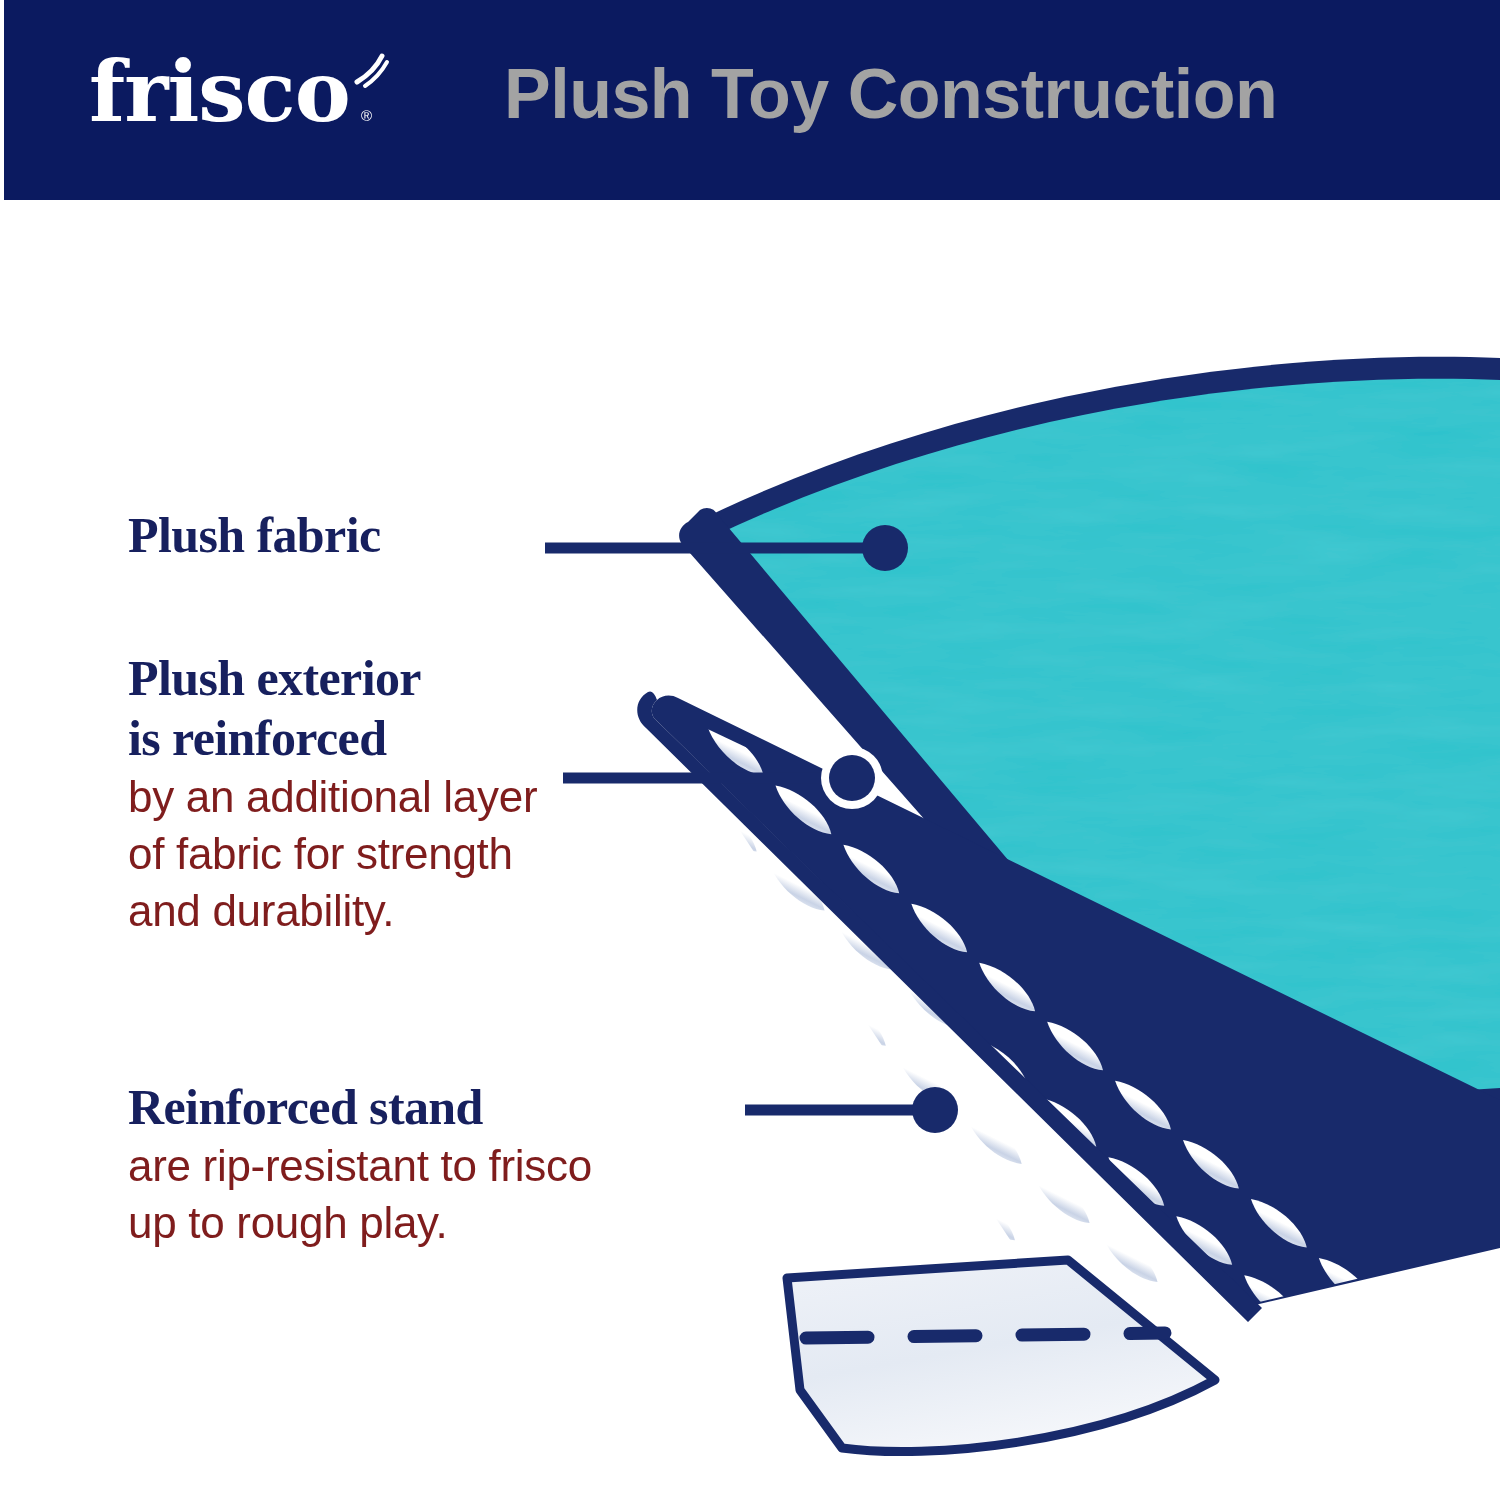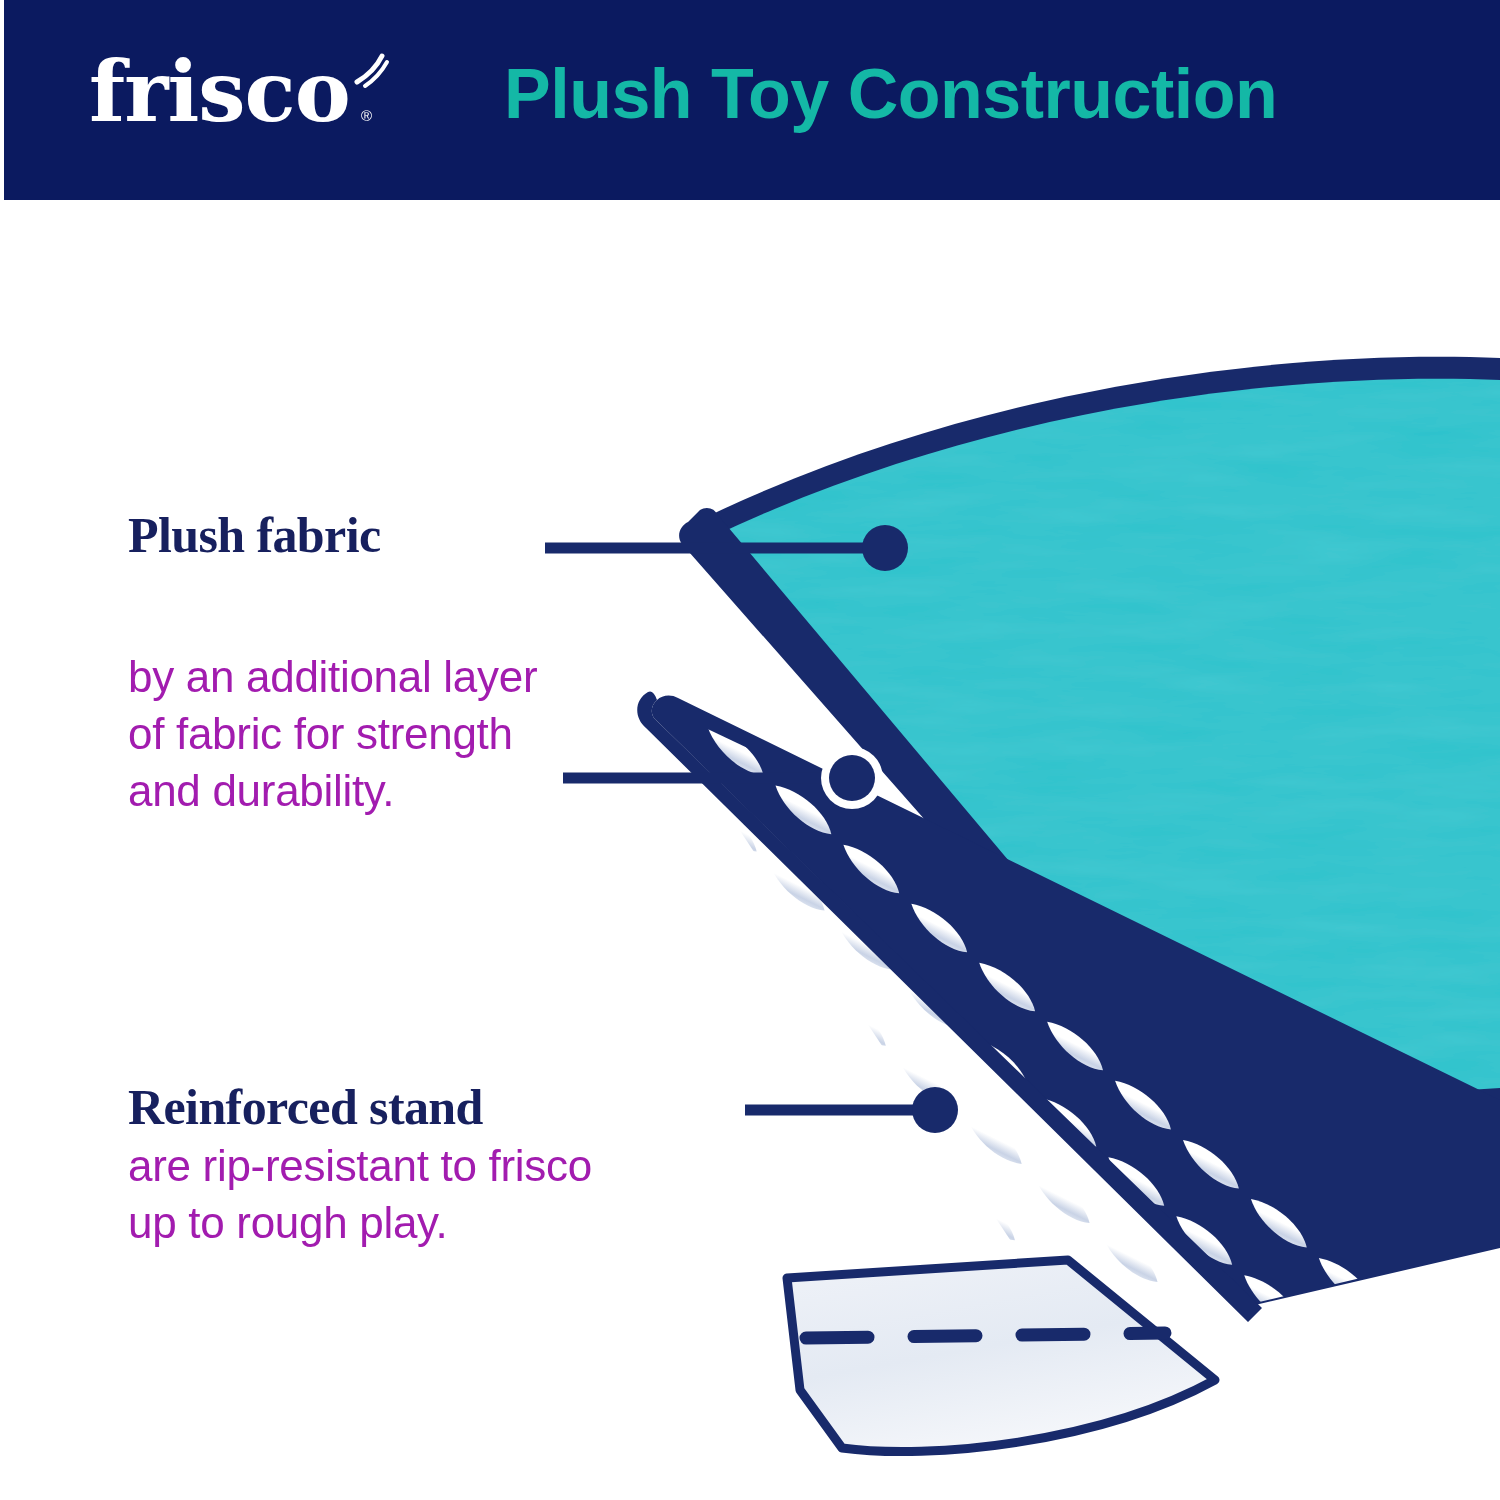--- a/index.html
+++ b/index.html
@@ -64,21 +64,21 @@
     color: #ffffff;
     line-height: 1;
   }
   #header-title {
     position: absolute;
     left: 500px;
     top: 48px;
     width: 900px;
     font-size: 70px;
     font-weight: 700;
-    color: #14b8a6;
+    color: #a3a3a3;
     letter-spacing: -0.5px;
     line-height: 92px;
     white-space: nowrap;
   }
 
   
   #illustration {
     position: absolute;
     left: 0;
     top: 200px;
@@ -99,21 +99,21 @@
     color: #17205E;
     font-weight: 700;
     font-size: 50px;
     line-height: 60px;
     letter-spacing: -0.6px;
     margin: 0;
     white-space: pre-line;
     font-family: Liberation Serif, serif;
   }
   .callout .callout-body {
-    color: #a21caf;
+    color: #7f1d1d;
     font-weight: 400;
     font-size: 44px;
     line-height: 57px;
     letter-spacing: -0.3px;
     margin: 0;
     white-space: pre-line;
   }
   #callout-plush-fabric   { left: 128px; top: 505px;  width: 470px; }
   #callout-plush-exterior { left: 128px; top: 648px;  width: 600px; }
   #callout-reinforced-seams { left: 128px; top: 1077px; width: 680px; }
@@ -343,20 +343,22 @@
         </g>
       </g>
     </svg>
   </div>
 
   <div class="callout" id="callout-plush-fabric">
     <p class="callout-heading">Plush fabric</p>
   </div>
 
   <div class="callout" id="callout-plush-exterior">
+    <p class="callout-heading">Plush exterior
+is reinforced</p>
     <p class="callout-body">by an additional layer
 of fabric for strength
 and durability.</p>
   </div>
 
   <div class="callout" id="callout-reinforced-seams">
     <p class="callout-heading">Reinforced stand</p>
     <p class="callout-body">are rip-resistant to frisco
 up to rough play.</p>
   </div>

